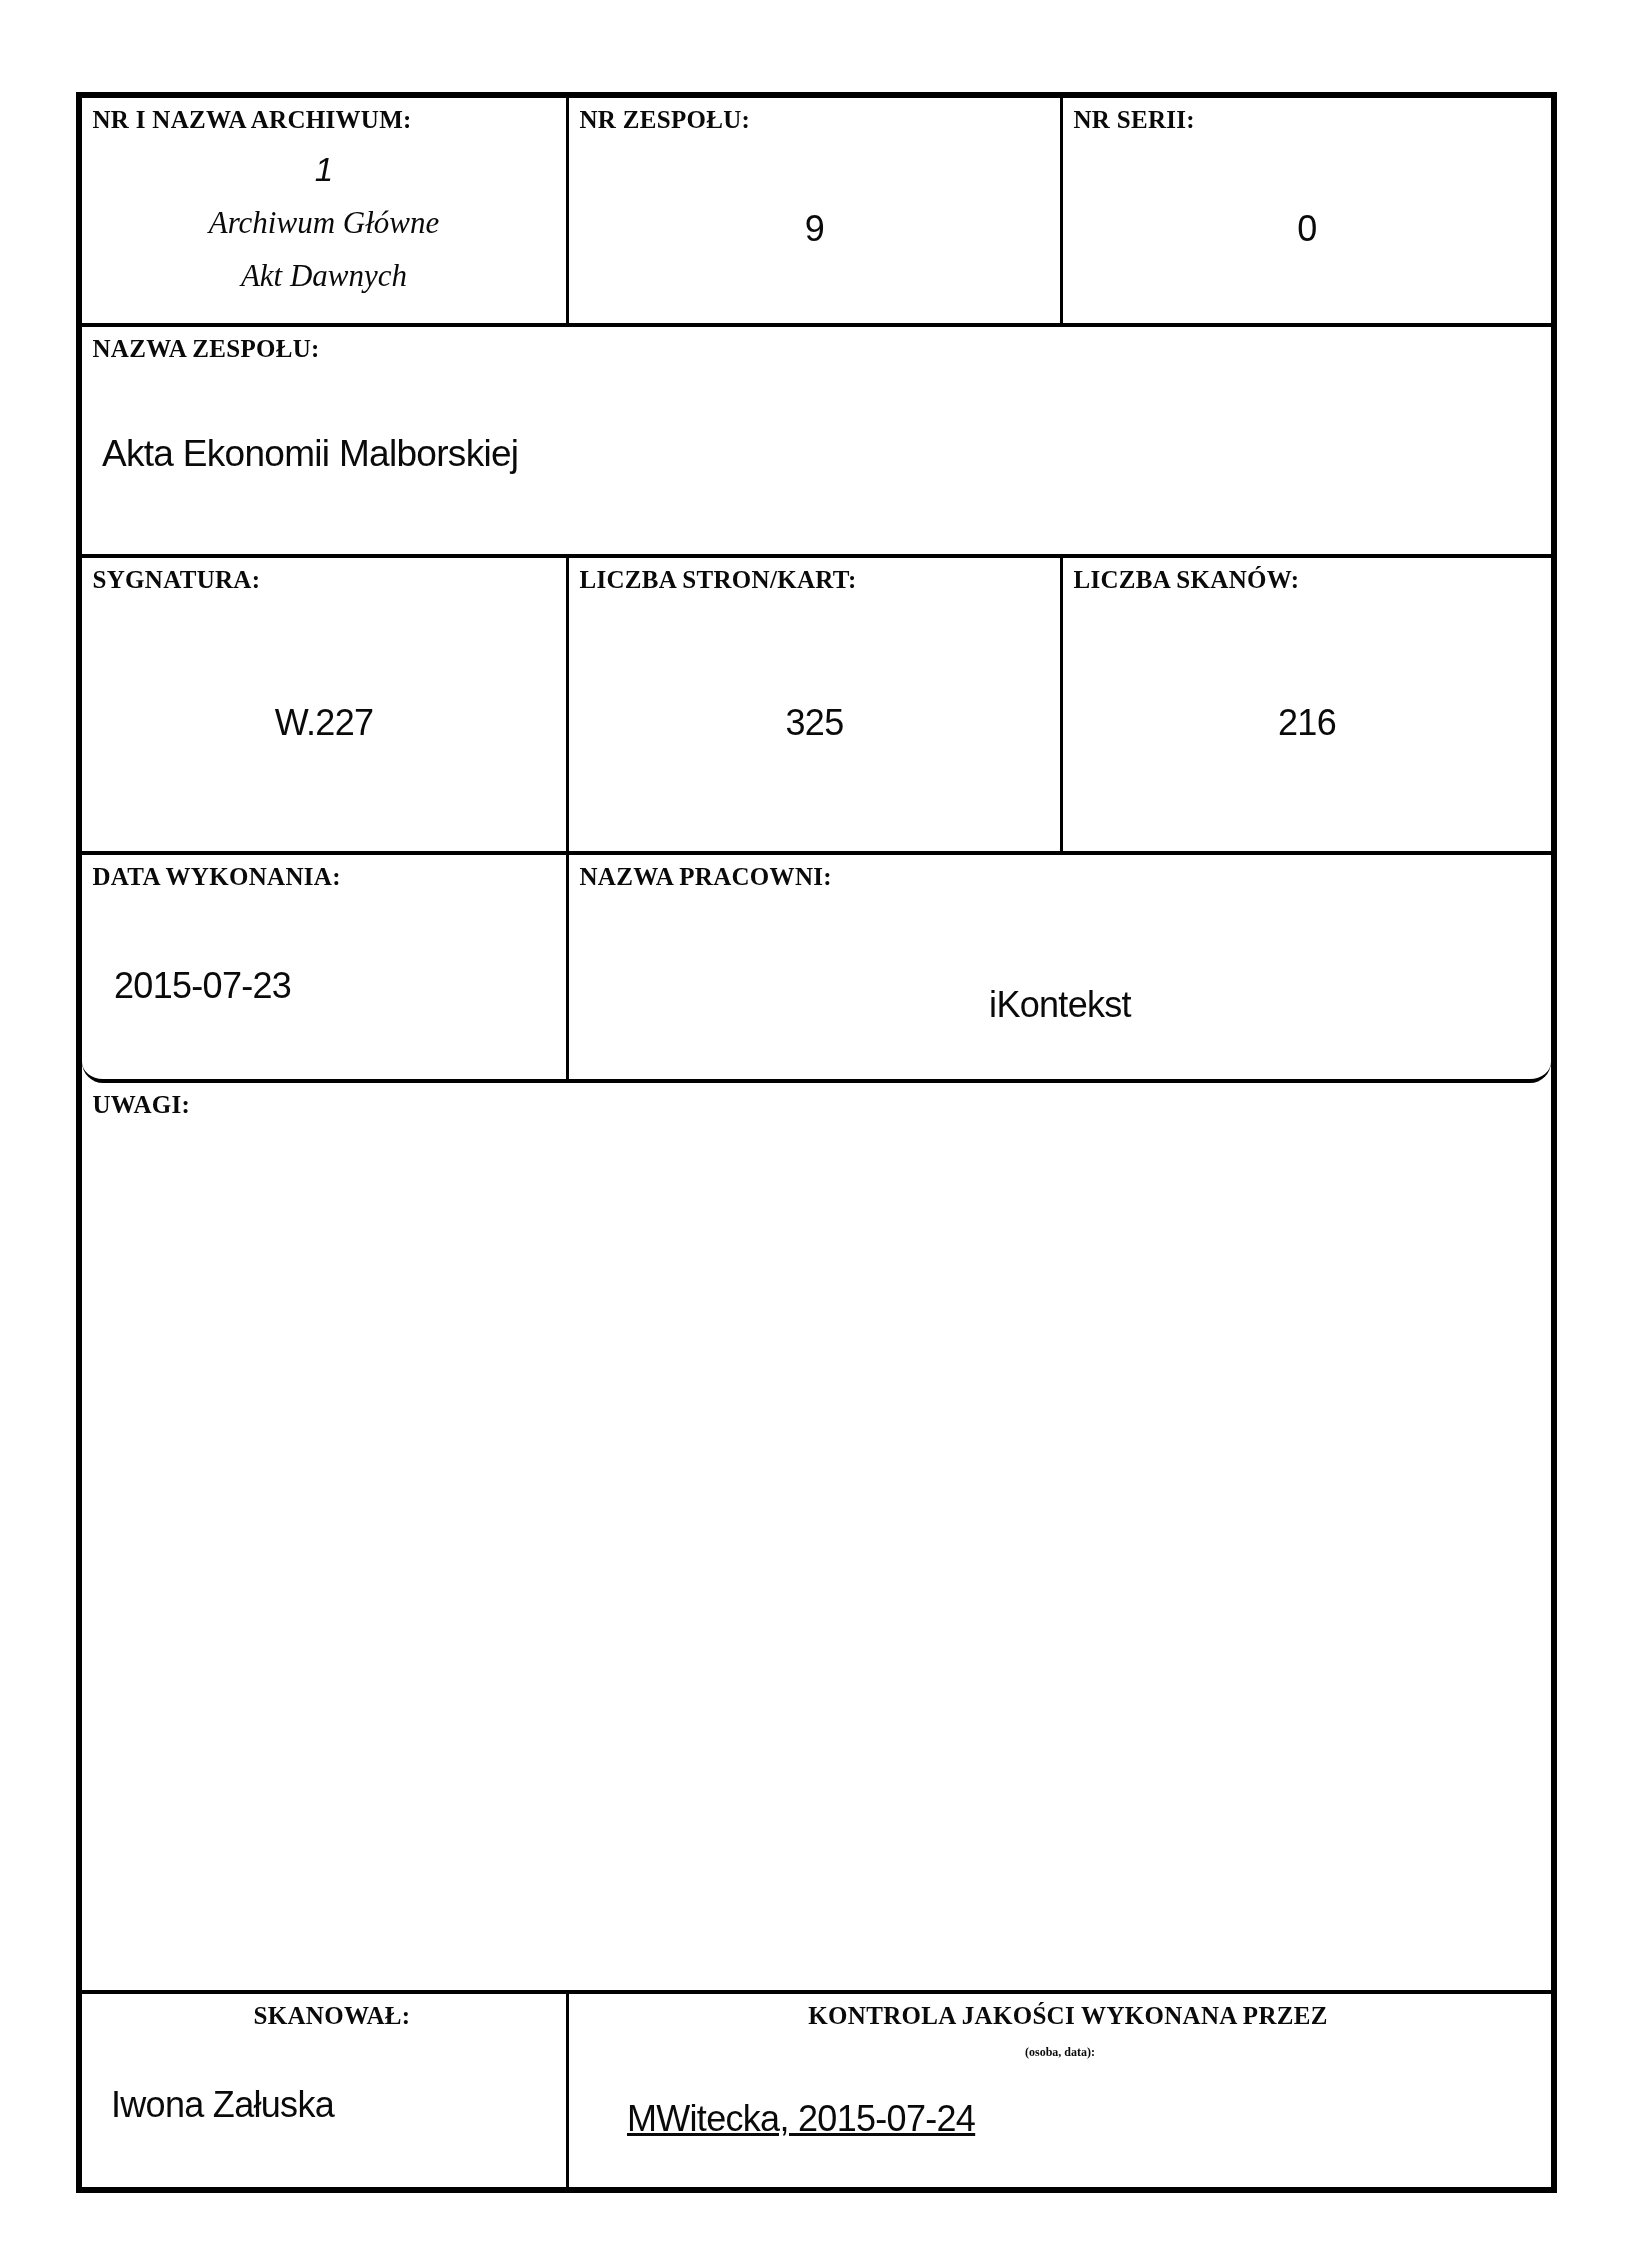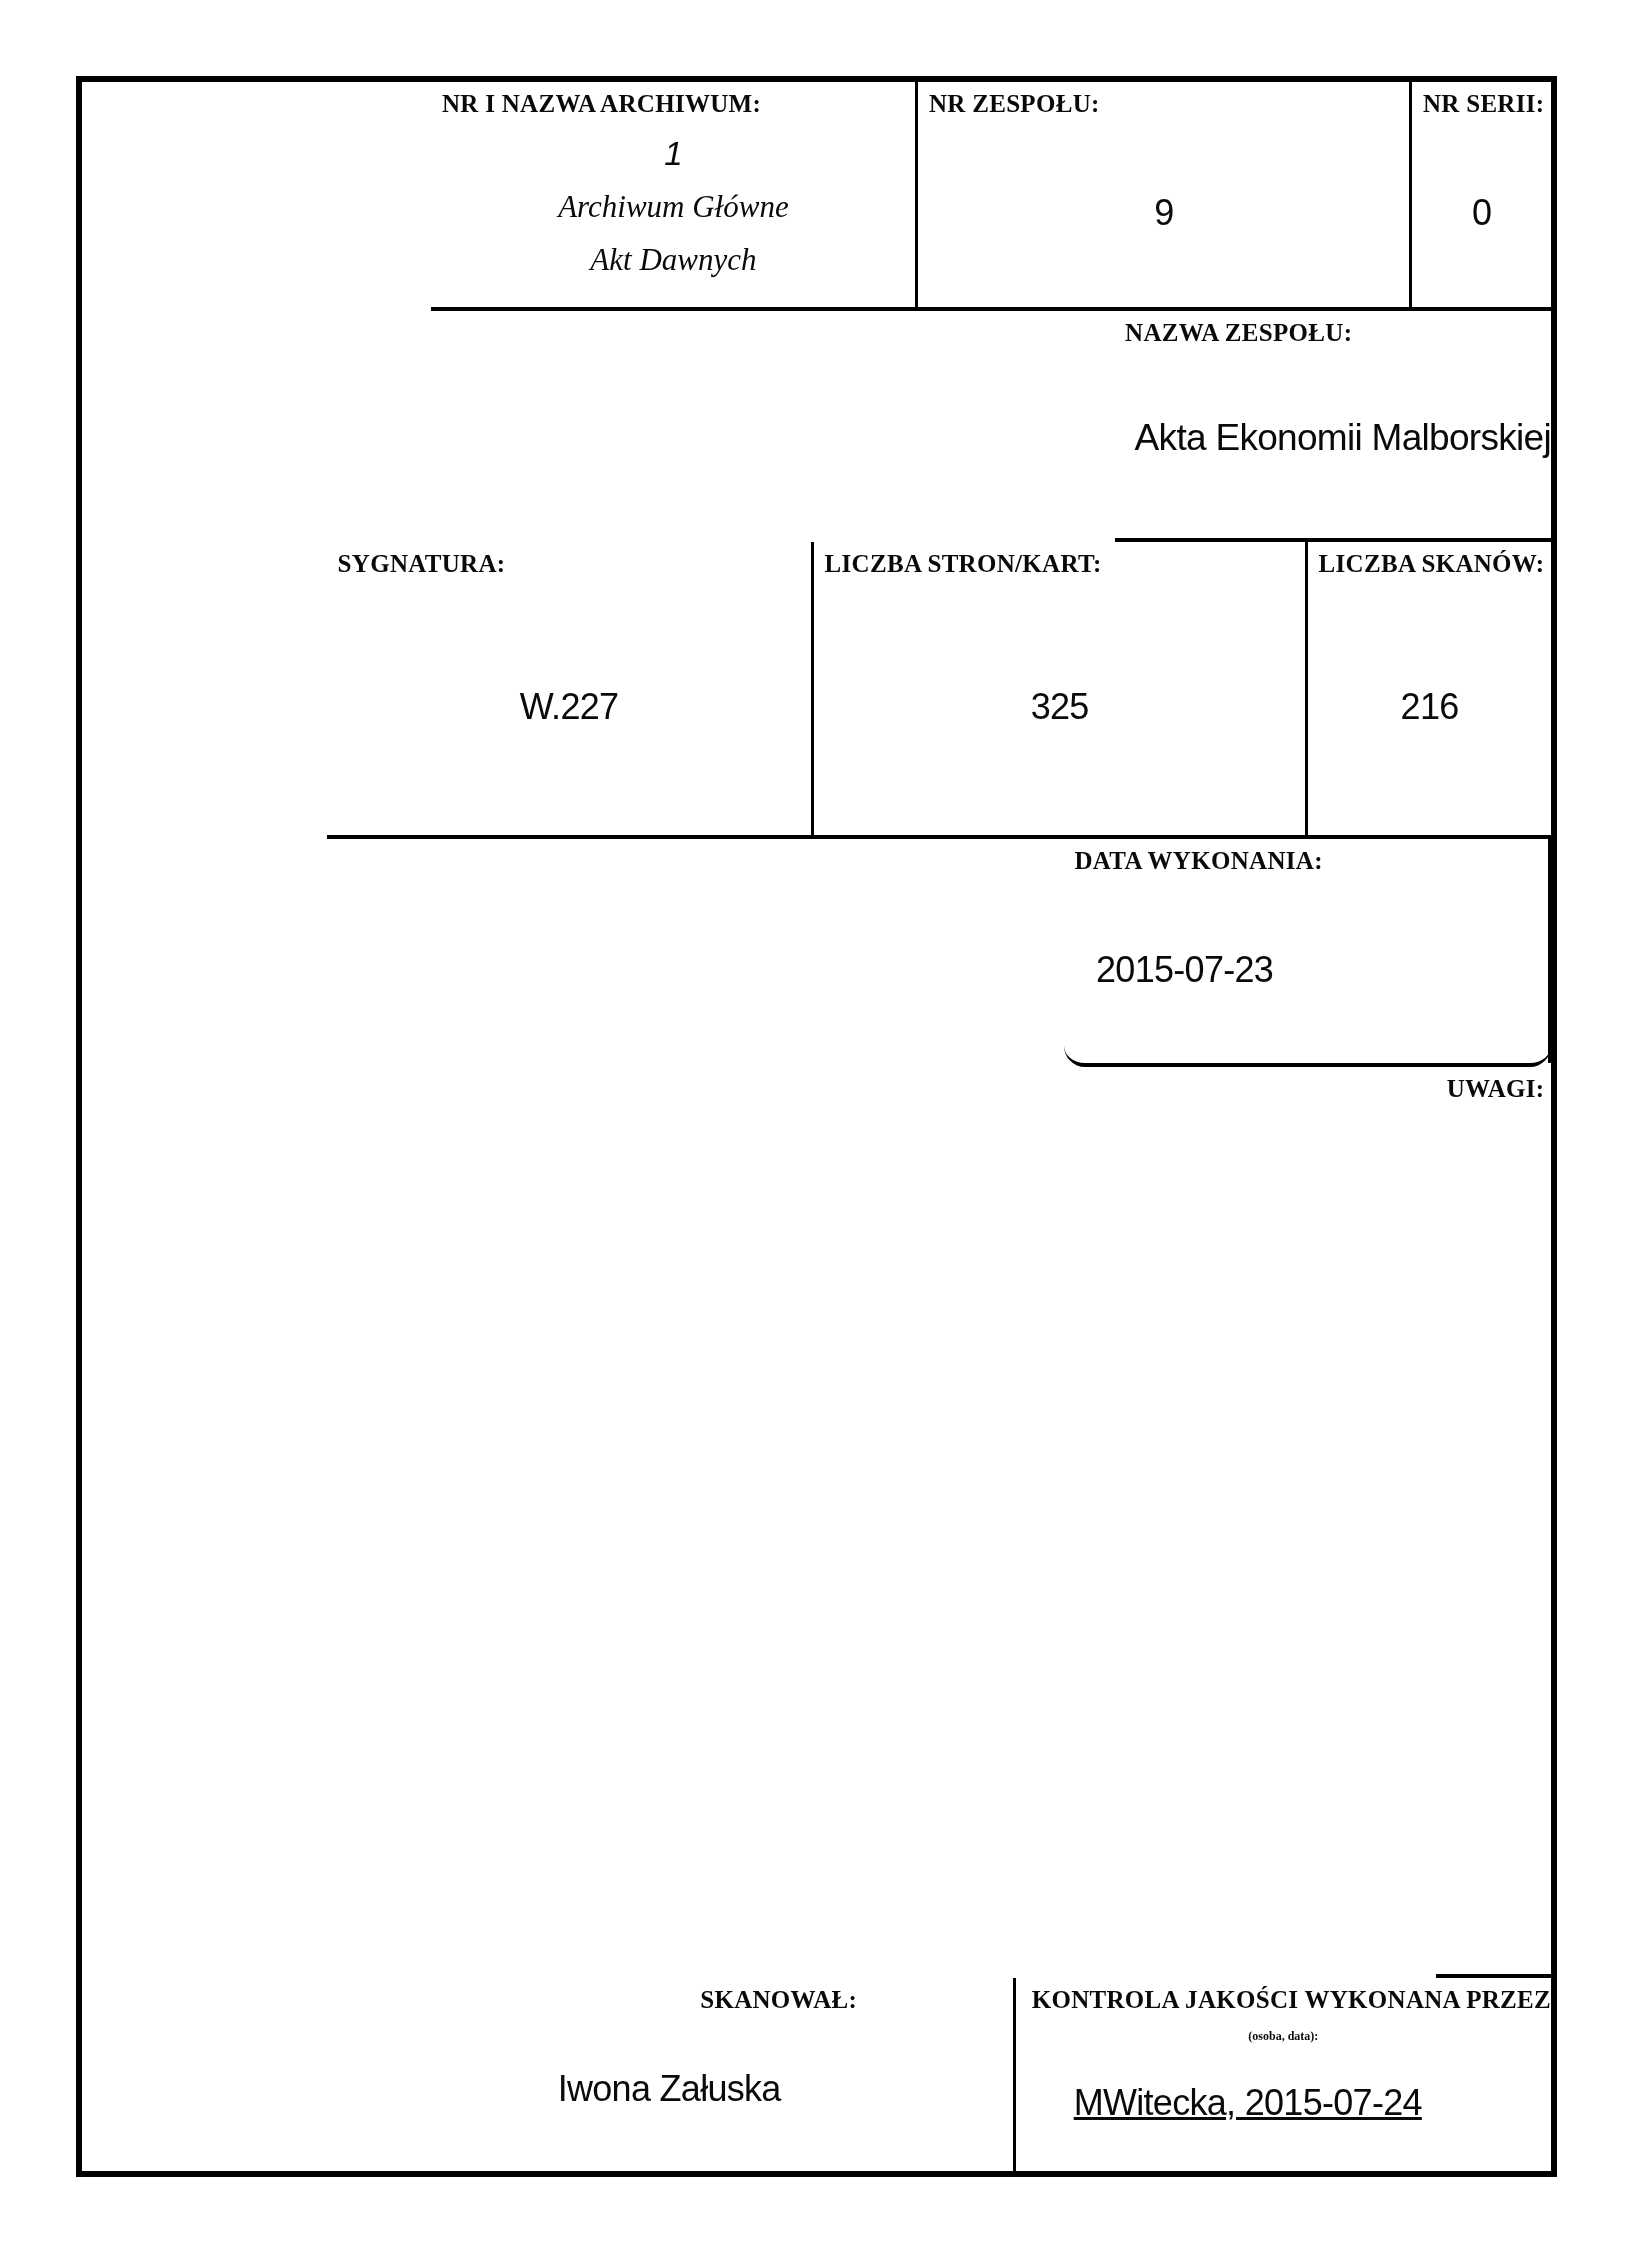--- a/index.html
+++ b/index.html
@@ -8,29 +8,28 @@
     width: 1630px;
     height: 2261px;
     background: #ffffff;
     font-family: "Liberation Serif", serif;
     color: #0a0a0a;
     overflow: hidden;
   }
   .tbl {
     position: absolute;
     left: 76px;
-    top: 76px;
+    top: 92px;
     width: 1481px;
     height: 2101px;
     border: 6px solid #000;
     display: flex;
     flex-direction: column;
     box-sizing: border-box;
     background: #fff;
-    align-items: flex-end;
   }
   .row { display: flex; border-bottom: 4px solid #000; box-sizing: border-box; }
   .row.last { border-bottom: none; }
   .r1 { height: 229px; }
   .r2 { height: 231px; }
   .r3 { height: 297px; }
   .r4 { height: 228px; border-radius: 21px; }
   .r5 { flex: 1; }
   .r6 { height: 193px; }
   .cell {
@@ -169,20 +168,26 @@
       </div>
     </div>
 
     <div class="row r4">
       <div class="cell c1">
         <div class="lbl">DATA WYKONANIA:</div>
         <div class="fill-left pad-date">
           <div class="val">2015-07-23</div>
         </div>
       </div>
+      <div class="cell cwide lastcol">
+        <div class="lbl">NAZWA PRACOWNI:</div>
+        <div class="fill-center studio-center">
+          <div class="val">iKontekst</div>
+        </div>
+      </div>
     </div>
 
     <div class="row r5">
       <div class="cell cwide lastcol">
         <div class="lbl">UWAGI:</div>
         <div class="fill-left">
           <div class="val"></div>
         </div>
       </div>
     </div>

